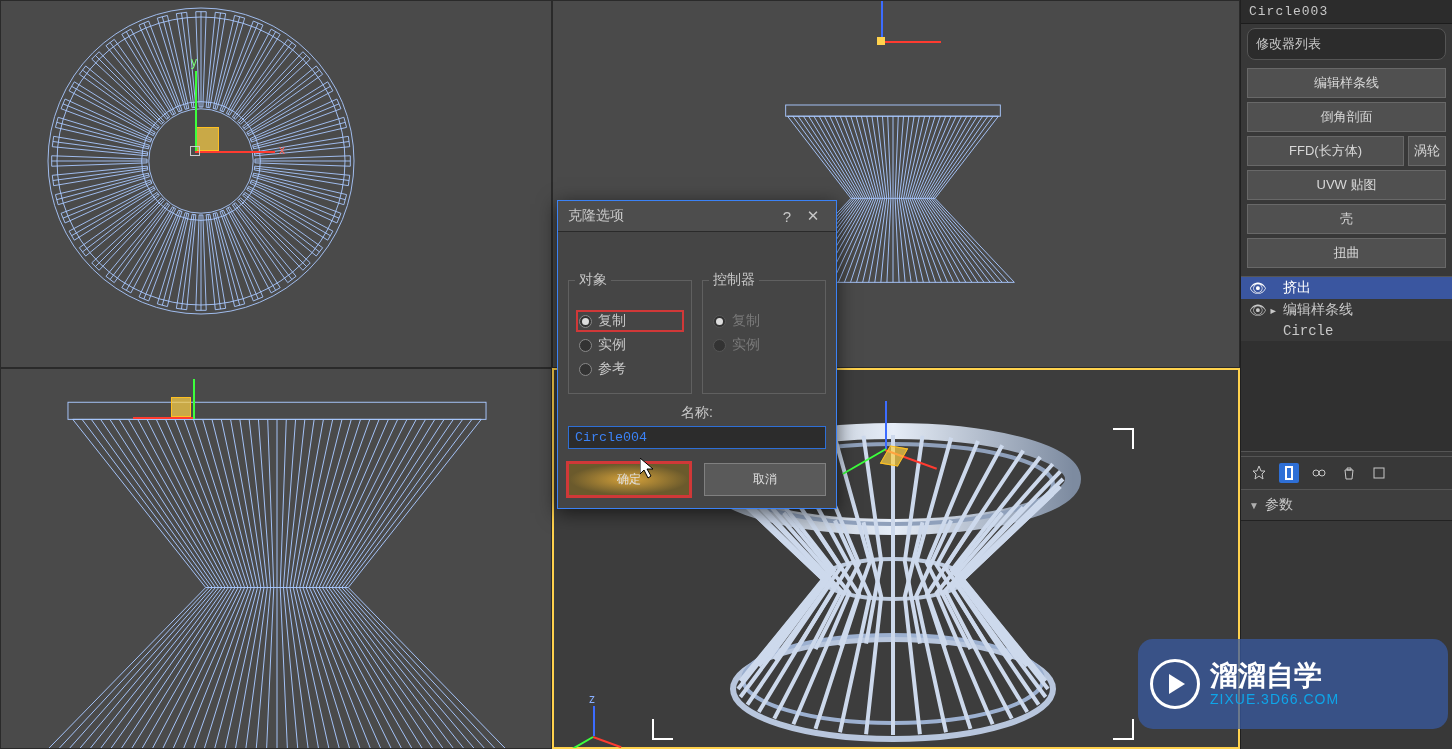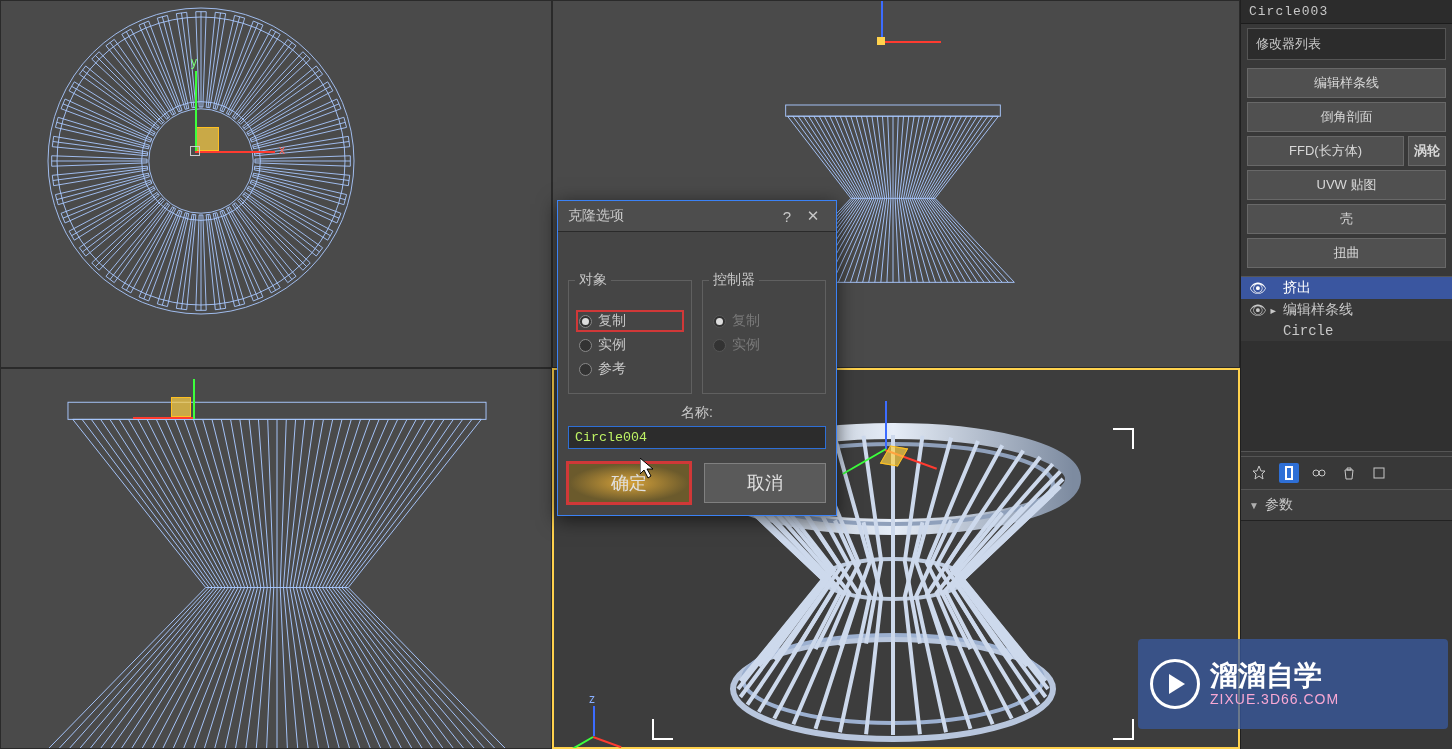--- a/index.html
+++ b/index.html
@@ -51,39 +51,39 @@
     background: #2c2c2c;
     border-bottom: 1px solid #1c1c1c;
     font-family: "Courier New", monospace;
     letter-spacing: 1px;
   }
   .panel .dd {
     margin: 4px 6px;
     padding: 6px 8px;
     background: #2c2c2c;
     border: 1px solid #555;
-    border-radius: 0;
+    border-radius: 8px;
   }
   .modbtns {
     display: flex; flex-direction: column; gap: 4px;
     padding: 4px 6px;
   }
   .modbtns .row { display: flex; gap: 4px; }
   .modbtns button {
     flex: 1;
     padding: 5px 0;
     background: #505050;
     border: 1px solid #686868;
     color: #d8d8d8;
     font-size: 13px;
     cursor: pointer;
     font-family: inherit;
     white-space: nowrap;
   }
-  .modbtns button.small { flex: 0 0 38px; font-weight: bold; }
+  .modbtns button.small { flex: 0 0 38px; }
 
   .stack {
     margin: 4px 0;
     border-top: 1px solid #555;
     border-bottom: 1px solid #555;
   }
   .stack .item {
     display: flex; align-items: center;
     padding: 2px 6px;
     font-family: "Courier New", monospace;
@@ -174,61 +174,61 @@
   .radio.disabled { color: #7a7a7a; }
   .radio.disabled .dot { border-color: #555; }
   .radio.hl { outline: 2px solid #d03838; outline-offset: -1px; }
 
   .dlg-label { margin-top: 10px; text-align: center; }
   .dlg-input {
     margin-top: 4px; width: 100%;
     background: #2c2c2c;
     border: 1px solid #2e6fd6;
     padding: 3px 6px;
-    color: #bef264;
+    color: #3b82f6;
     font-family: "Courier New", monospace;
   }
   .dlg-btns { display: flex; gap: 14px; margin-top: 14px; }
   .dlg-btns button {
     flex: 1; padding: 7px 0;
     background: #5a5a5a;
     border: 1px solid #808080;
     color: #e0e0e0;
-    font-size: 18px;
+    font-size: 12px;
     cursor: pointer;
     font-family: inherit;
   }
   .dlg-btns button.ok {
     outline: 3px solid #d03838; outline-offset: -1px;
     background: radial-gradient(ellipse at center, #d6a23a 0%, #6b5a2c 70%);
   }
 
   .cursor { position: absolute; left: 640px; top: 458px; z-index: 100; }
   .cursor svg { display:block; }
 
   
   .watermark {
     position: absolute;
     right: 4px; bottom: 20px;
     width: 310px; height: 90px;
     background: rgba(56,90,160,0.75);
-    border-radius: 4px;
+    border-radius: 15px;
     display: flex; align-items: center;
     padding: 8px 12px;
     z-index: 60;
   }
   .watermark .logo {
     width: 50px; height: 50px;
     border: 3px solid #fff; border-radius: 50%;
     display: flex; align-items: center; justify-content: center;
     margin-right: 10px;
   }
   .watermark .logo::after { content:""; width:0; height:0; border-left:16px solid #fff; border-top:10px solid transparent; border-bottom:10px solid transparent; margin-left:4px; }
   .watermark .txt1 { font-size: 28px; color: #fff; font-weight: 600; line-height: 1.1; }
-  .watermark .txt2 { font-size: 14px; color: #f9a8d4; letter-spacing: 1px; }
+  .watermark .txt2 { font-size: 14px; color: #0ea5e9; letter-spacing: 1px; }
 </style>
 </head>
 <body>
 
 <div class="viewports">
 
   <div class="vp">
     <svg class="wire" width="400" height="360" style="left:0; top:-20px;" viewBox="-200 -200 400 400">
       <circle cx="0" cy="0" r="170"></circle>
       <circle cx="0" cy="0" r="160"></circle>

